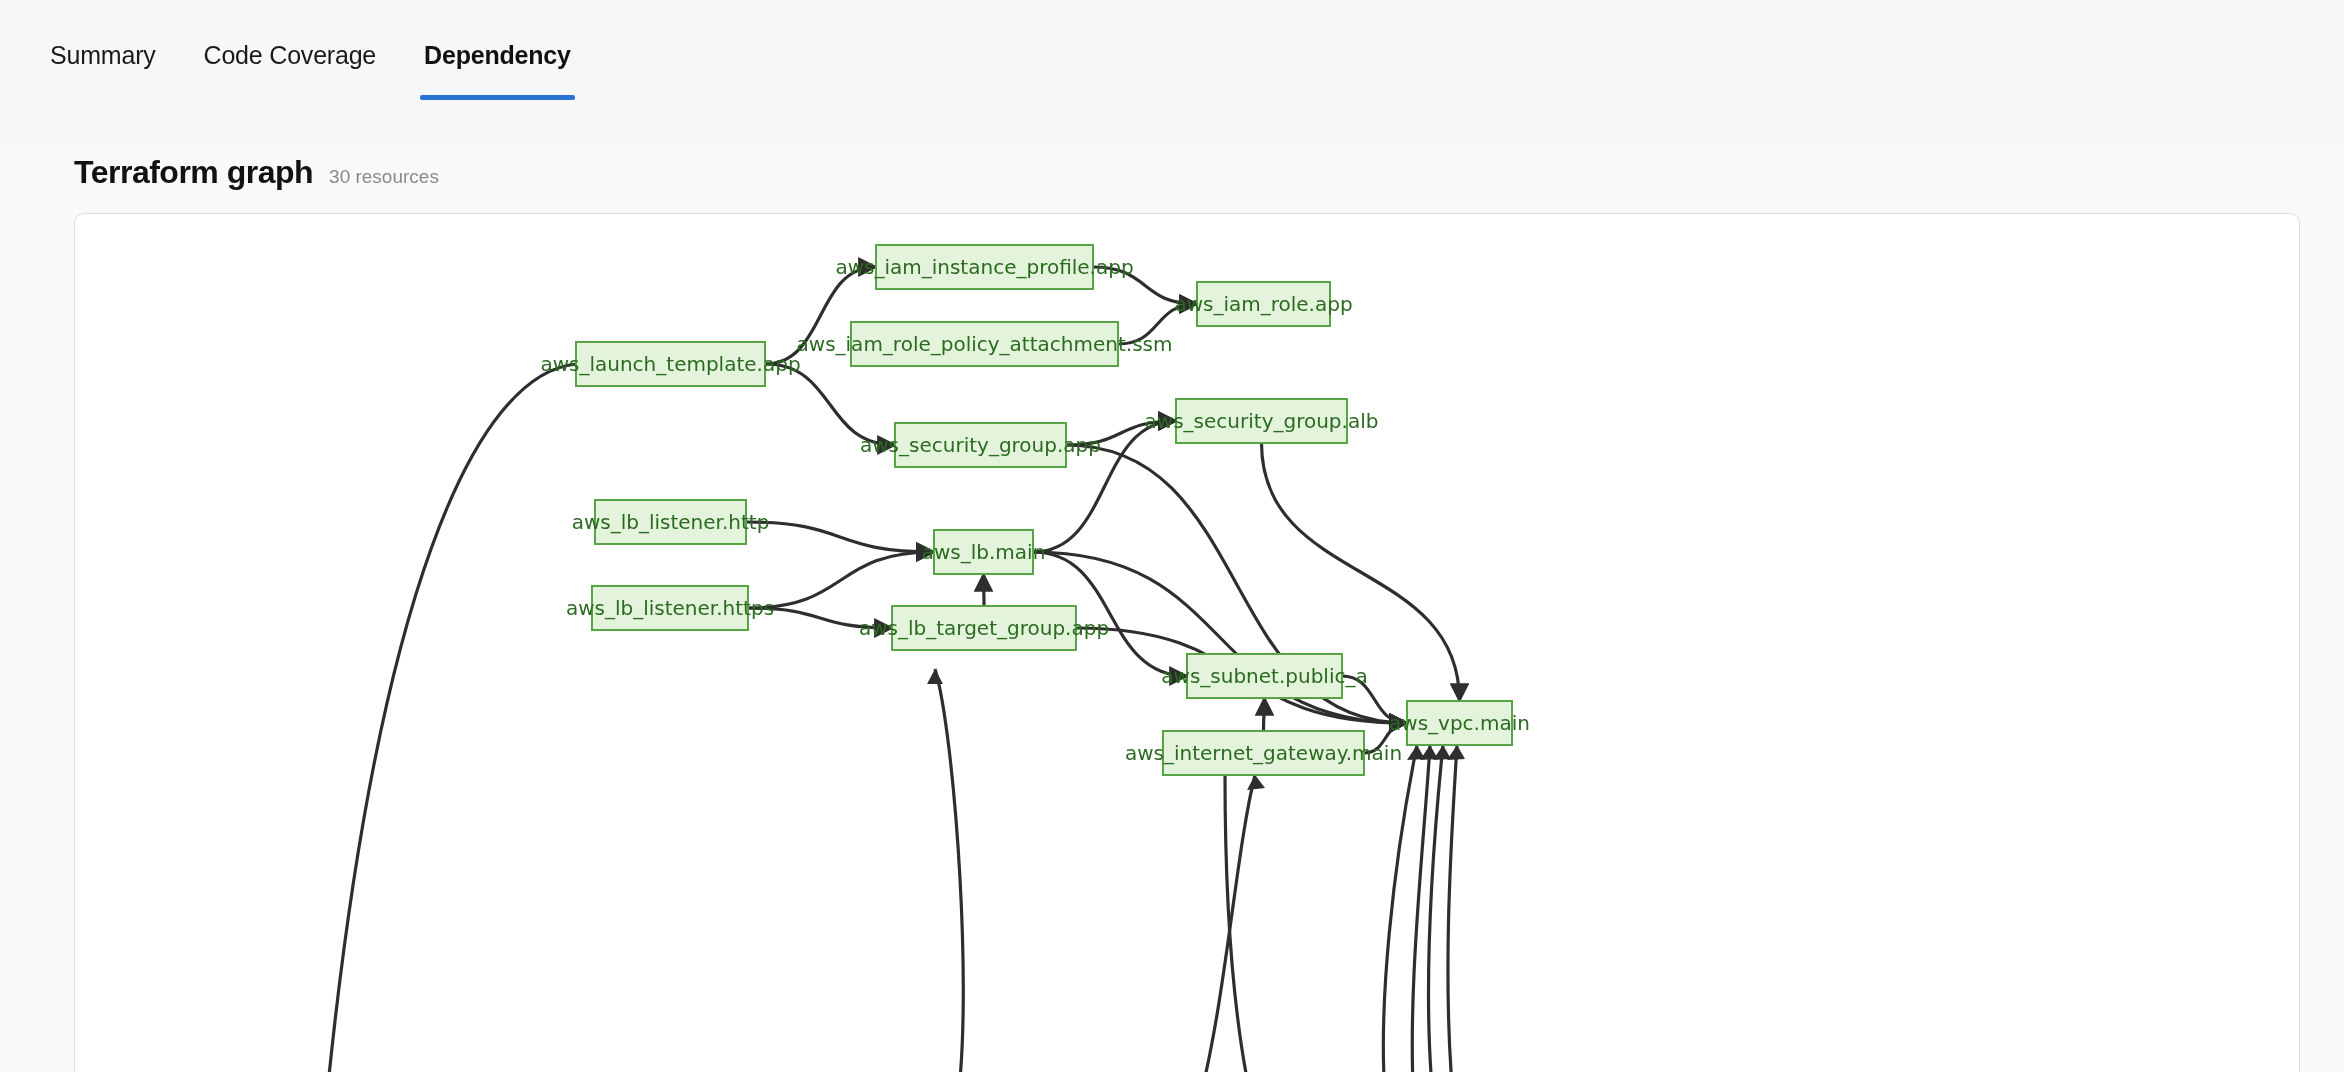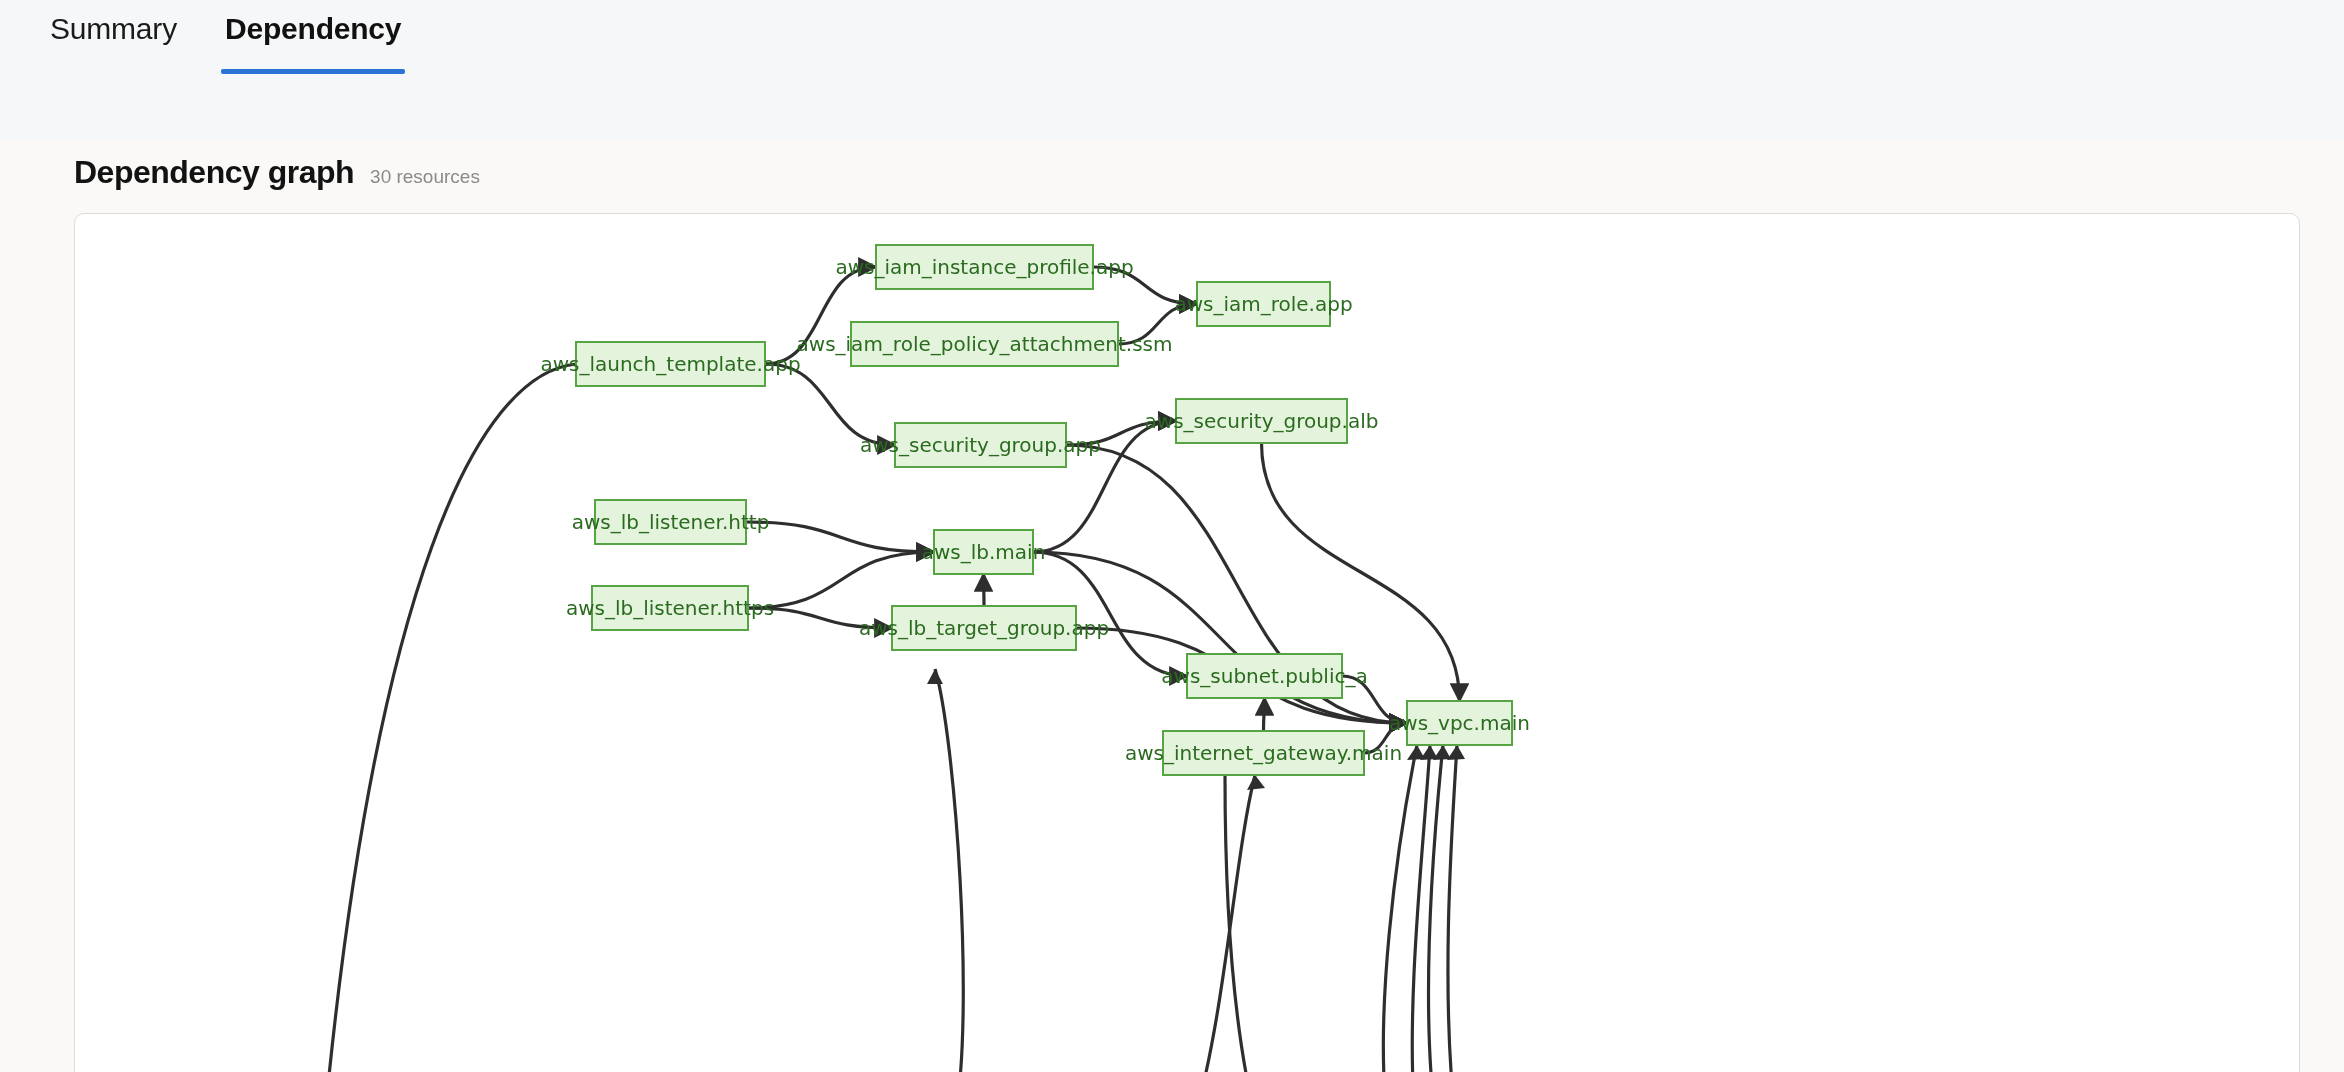--- a/index.html
+++ b/index.html
@@ -24,24 +24,24 @@
     width: 2344px;
     height: 141px;
     background: #f6f7f8;
     display: flex;
     align-items: flex-start;
     padding-left: 46px;
     box-sizing: border-box;
   }
   .tab {
     position: relative;
-    margin-top: 12px;
+    margin-top: 38px;
     margin-right: 40px;
     padding: 0 4px 28px 4px;
-    font-size: 30px;
+    font-size: 25px;
     line-height: 34px;
     color: #1a1a1a;
     letter-spacing: -0.2px;
     cursor: pointer;
     white-space: nowrap;
   }
   .tab.active {
     font-weight: bold;
     color: #111111;
   }
@@ -121,29 +121,32 @@
 </style>
 </head>
 <body>
 
 <div id="page">
 
   <div class="tabbar">
     <div class="tab">
       <span>Summary</span>
     </div>
+    <div class="tab">
+      <span>Code Coverage</span>
+    </div>
     <div class="tab active">
       <span>Dependency</span>
     </div>
   </div>
 
   <div class="content">
 
     <div class="section-head">
-      <div class="section-title">Dependency graph</div>
+      <div class="section-title">Terraform graph</div>
       <div class="section-count">30 resources</div>
     </div>
 
     <div class="graph-card">
       <svg id="graph-svg" width="2226" height="902" viewBox="0 0 2226 902">
         <defs>
           <marker id="ah" viewBox="0 0 10 10" refX="9" refY="5" markerWidth="6.2" markerHeight="6.2" orient="auto-start-reverse">
             <path d="M 0 0 L 10 5 L 0 10 z" class="arrowhead"></path>
           </marker>
         </defs>

